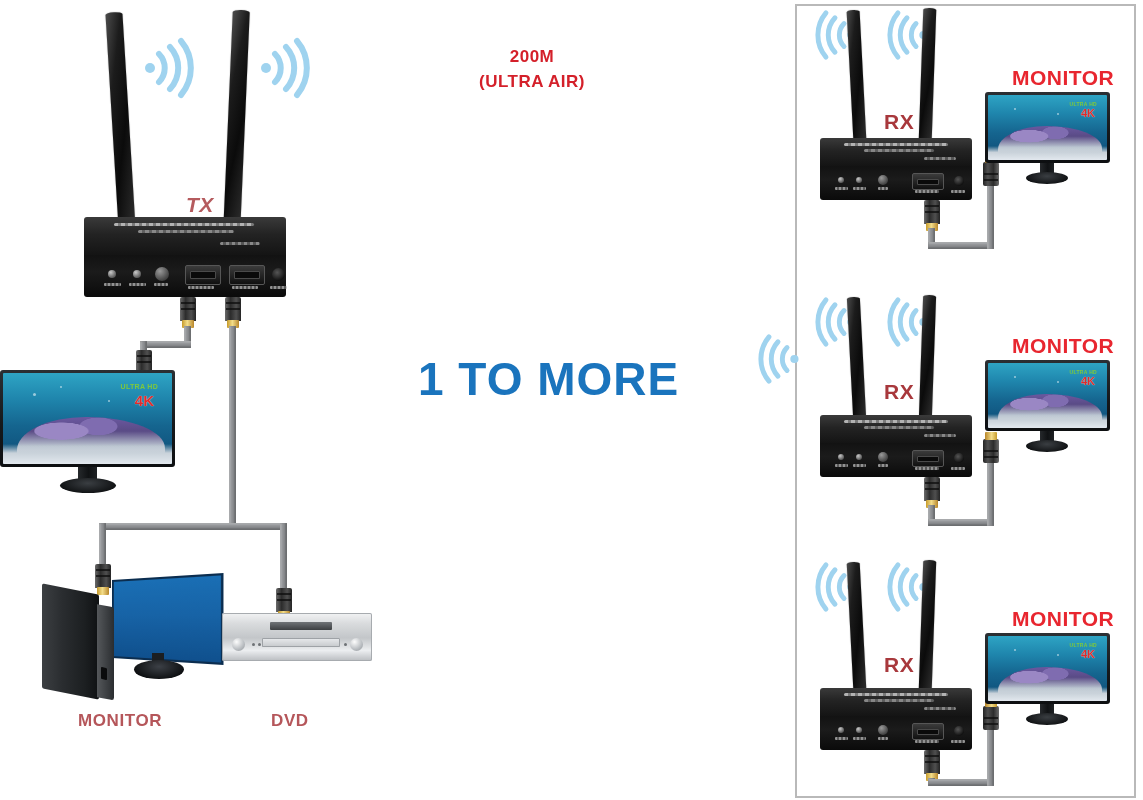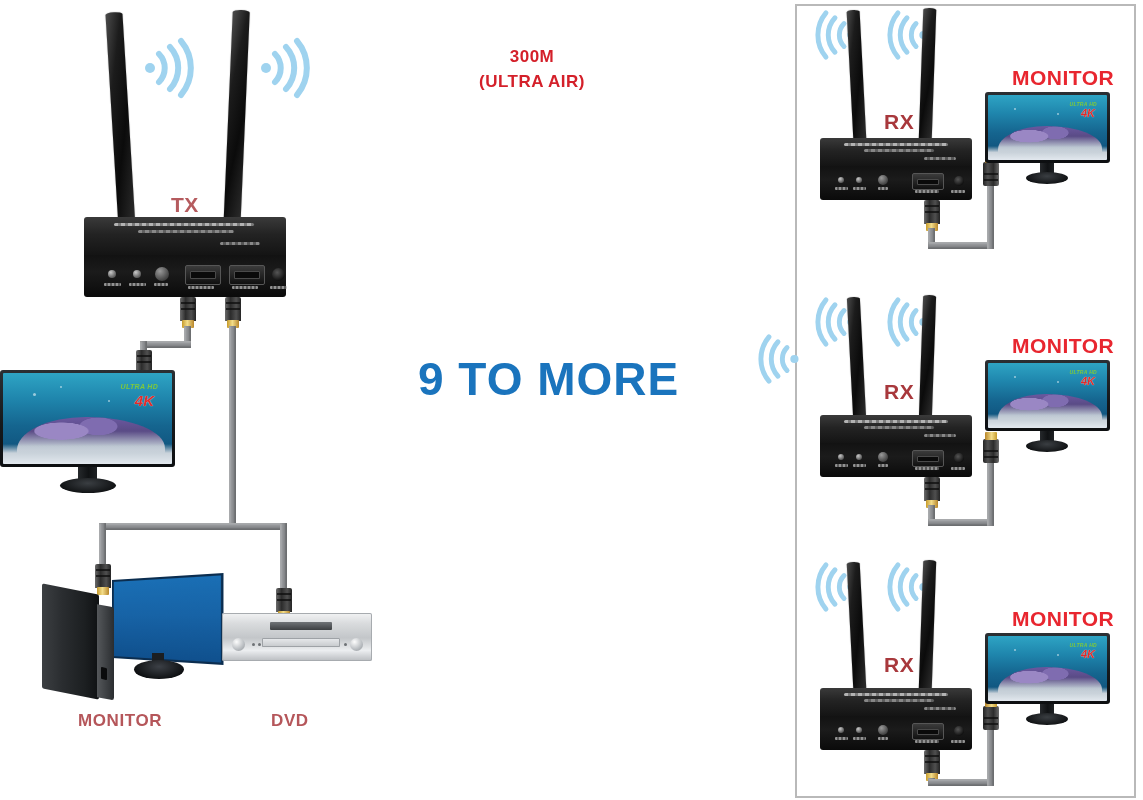--- a/index.html
+++ b/index.html
@@ -68,21 +68,21 @@
   .plug{position:absolute;width:16px;height:34px;}
   .plug .body{position:absolute;left:0;top:0;width:16px;height:24px;border-radius:2px;
        background:linear-gradient(90deg,#6b6b6b,#2c2c2c 35%,#4f4f4f 70%,#242424);}
   .plug .gold{position:absolute;left:2px;top:23px;width:12px;height:8px;border-radius:1px;
        background:linear-gradient(90deg,#c79b2b,#f3dd8a 45%,#b8862a);}
   .plug .rib{position:absolute;left:1px;width:14px;height:2px;background:#0e0e0e;opacity:.75;}
   .plug.down .body{border-radius:2px 2px 0 0;}
   .plug.up{transform:rotate(180deg);}
 
   
-  .mon{position:absolute;font-style:italic;}
+  .mon{position:absolute;}
   .mon .bez{position:absolute;left:0;top:0;width:100%;border-radius:3px;
        background:linear-gradient(180deg,#2b2f33 0%,#16191c 55%,#0d0f11 100%);
        padding:3px;box-sizing:border-box;}
   .mon .scr{position:relative;width:100%;height:100%;overflow:hidden;border-radius:1px;
        background:linear-gradient(180deg,#2ea4c4 0%,#1f86ad 28%,#15658f 58%,#0d4a74 100%);}
   .mon .coral{position:absolute;left:8%;right:4%;bottom:0;height:52%;
        border-radius:46% 52% 0 0/70% 66% 0 0;
        background:
          radial-gradient(ellipse at 30% 30%,#9a87c4 0 18%,transparent 19%),
          radial-gradient(ellipse at 55% 20%,#7f6cb0 0 16%,transparent 17%),
@@ -129,25 +129,25 @@
   .dvd .dot{position:absolute;border-radius:50%;background:#6e7276;}
 </style>
 </head>
 <body>
 
 <div id="stage">
 
   <div class="panel-frame" style="left:795px;top:4px;width:337px;height:790px;"></div>
 
   <div class="lbl lbl-200m" style="left:452px;top:44px;width:160px;">
-     <div>300M</div>
+     <div>200M</div>
      <div>(ULTRA AIR)</div>
   </div>
 
-  <div class="lbl lbl-1tomore" style="left:418px;top:352px;">9 TO MORE</div>
+  <div class="lbl lbl-1tomore" style="left:418px;top:352px;">1 TO MORE</div>
 
   <div class="ant" style="left:112px;top:12px;width:17px;height:218px;transform:rotate(-3.5deg);"></div>
   <div class="ant" style="left:228px;top:10px;width:17px;height:222px;transform:rotate(2.5deg);"></div>
 
   <div class="wifi" style="left:142px;top:36px;">
     <svg width="56" height="64" viewBox="0 0 56 64">
       <circle cx="8" cy="32" r="5" fill="#9fd3ef"></circle>
       <path d="M17 18 A20 20 0 0 1 17 46" stroke="#9fd3ef" stroke-width="6" fill="none" stroke-linecap="round"></path>
       <path d="M28 11 A31 31 0 0 1 28 53" stroke="#9fd3ef" stroke-width="6" fill="none" stroke-linecap="round"></path>
       <path d="M39 5 A42 42 0 0 1 39 59" stroke="#9fd3ef" stroke-width="6" fill="none" stroke-linecap="round"></path>
@@ -155,21 +155,21 @@
   </div>
   <div class="wifi" style="left:258px;top:36px;">
     <svg width="56" height="64" viewBox="0 0 56 64">
       <circle cx="8" cy="32" r="5" fill="#9fd3ef"></circle>
       <path d="M17 18 A20 20 0 0 1 17 46" stroke="#9fd3ef" stroke-width="6" fill="none" stroke-linecap="round"></path>
       <path d="M28 11 A31 31 0 0 1 28 53" stroke="#9fd3ef" stroke-width="6" fill="none" stroke-linecap="round"></path>
       <path d="M39 5 A42 42 0 0 1 39 59" stroke="#9fd3ef" stroke-width="6" fill="none" stroke-linecap="round"></path>
     </svg>
   </div>
 
-  <div class="lbl lbl-tx" style="left:171px;top:193px;">TX</div>
+  <div class="lbl lbl-tx" style="left:186px;top:193px;font-style:italic;">TX</div>
 
   <div class="dev" style="left:84px;top:217px;width:202px;height:80px;">
     <div class="top" style="height:38px;"></div>
     <div class="brandline" style="left:30px;top:6px;width:140px;"></div>
     <div class="brandline s2" style="left:54px;top:13px;width:96px;"></div>
     <div class="brandmark" style="left:136px;top:25px;width:40px;"></div>
     <div class="face" style="top:38px;height:42px;"></div>
 
     <div class="led" style="left:24px;top:53px;width:8px;height:8px;"></div>
     <div class="ptxt" style="left:20px;top:66px;width:17px;"></div>

